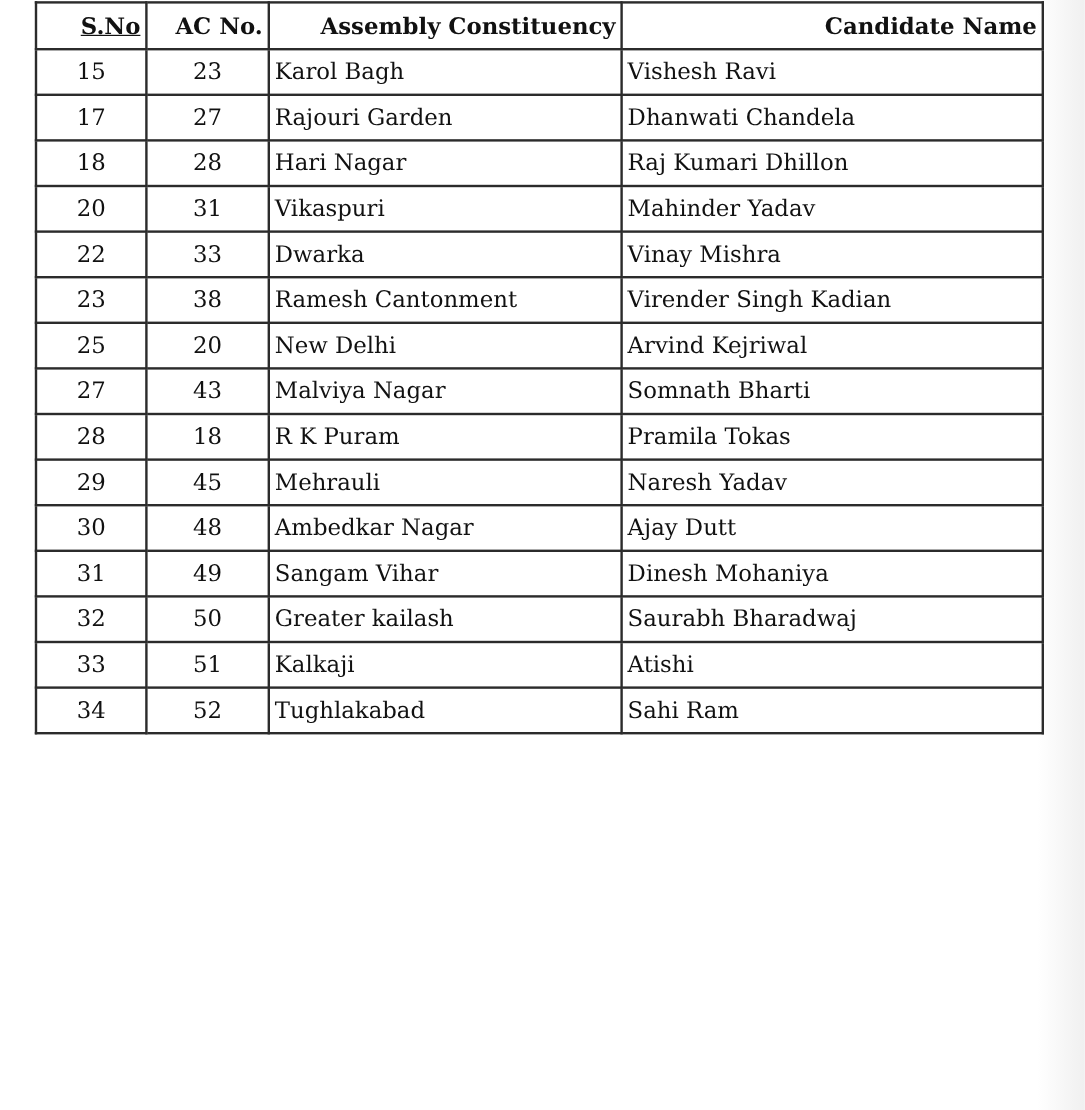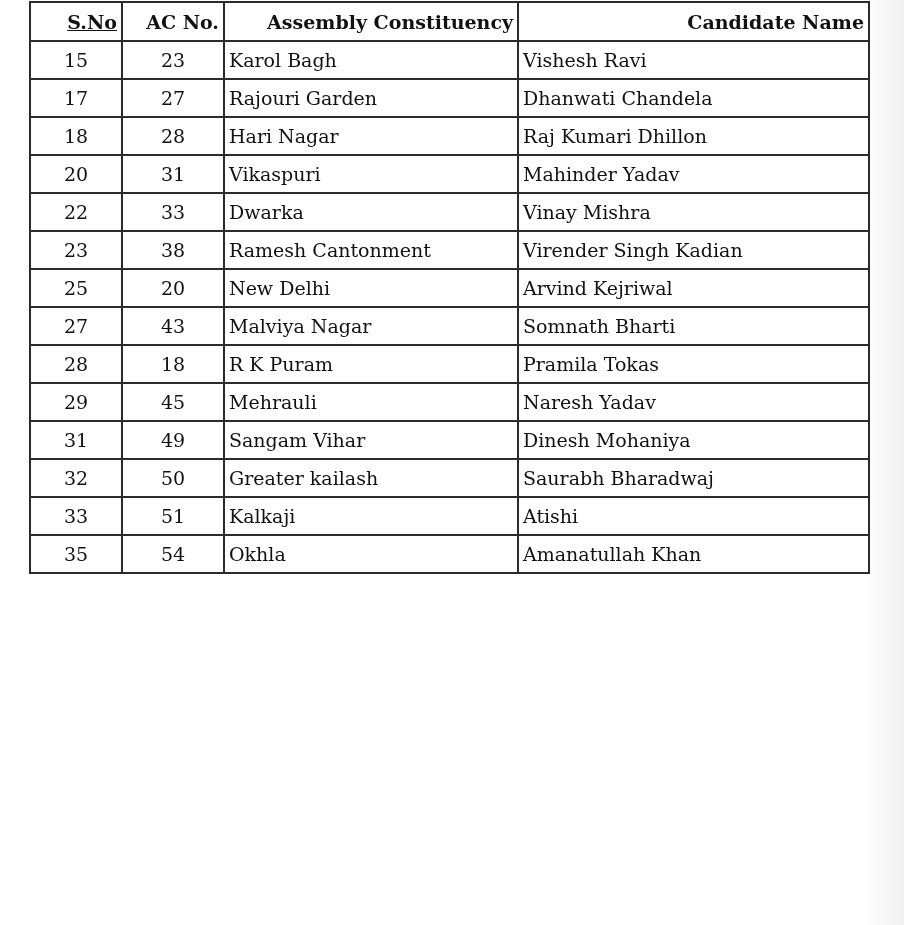--- a/index.html
+++ b/index.html
@@ -100,37 +100,43 @@
         <td class="l">R K Puram</td>
         <td class="l">Pramila Tokas</td>
       </tr>
       <tr>
         <td class="c">29</td>
         <td class="c">45</td>
         <td class="l">Mehrauli</td>
         <td class="l">Naresh Yadav</td>
       </tr>
       <tr>
+        <td class="c">30</td>
+        <td class="c">48</td>
+        <td class="l">Ambedkar Nagar</td>
+        <td class="l">Ajay Dutt</td>
+      </tr>
+      <tr>
         <td class="c">31</td>
         <td class="c">49</td>
         <td class="l">Sangam Vihar</td>
         <td class="l">Dinesh Mohaniya</td>
       </tr>
       <tr>
         <td class="c">32</td>
         <td class="c">50</td>
         <td class="l">Greater kailash</td>
         <td class="l">Saurabh Bharadwaj</td>
       </tr>
       <tr>
         <td class="c">33</td>
         <td class="c">51</td>
         <td class="l">Kalkaji</td>
         <td class="l">Atishi</td>
       </tr>
       <tr>
-        <td class="c">35</td>
-        <td class="c">54</td>
-        <td class="l">Okhla</td>
-        <td class="l">Amanatullah Khan</td>
+        <td class="c">34</td>
+        <td class="c">52</td>
+        <td class="l">Tughlakabad</td>
+        <td class="l">Sahi Ram</td>
       </tr>
     </tbody>
 </table>
 
 </body></html>

